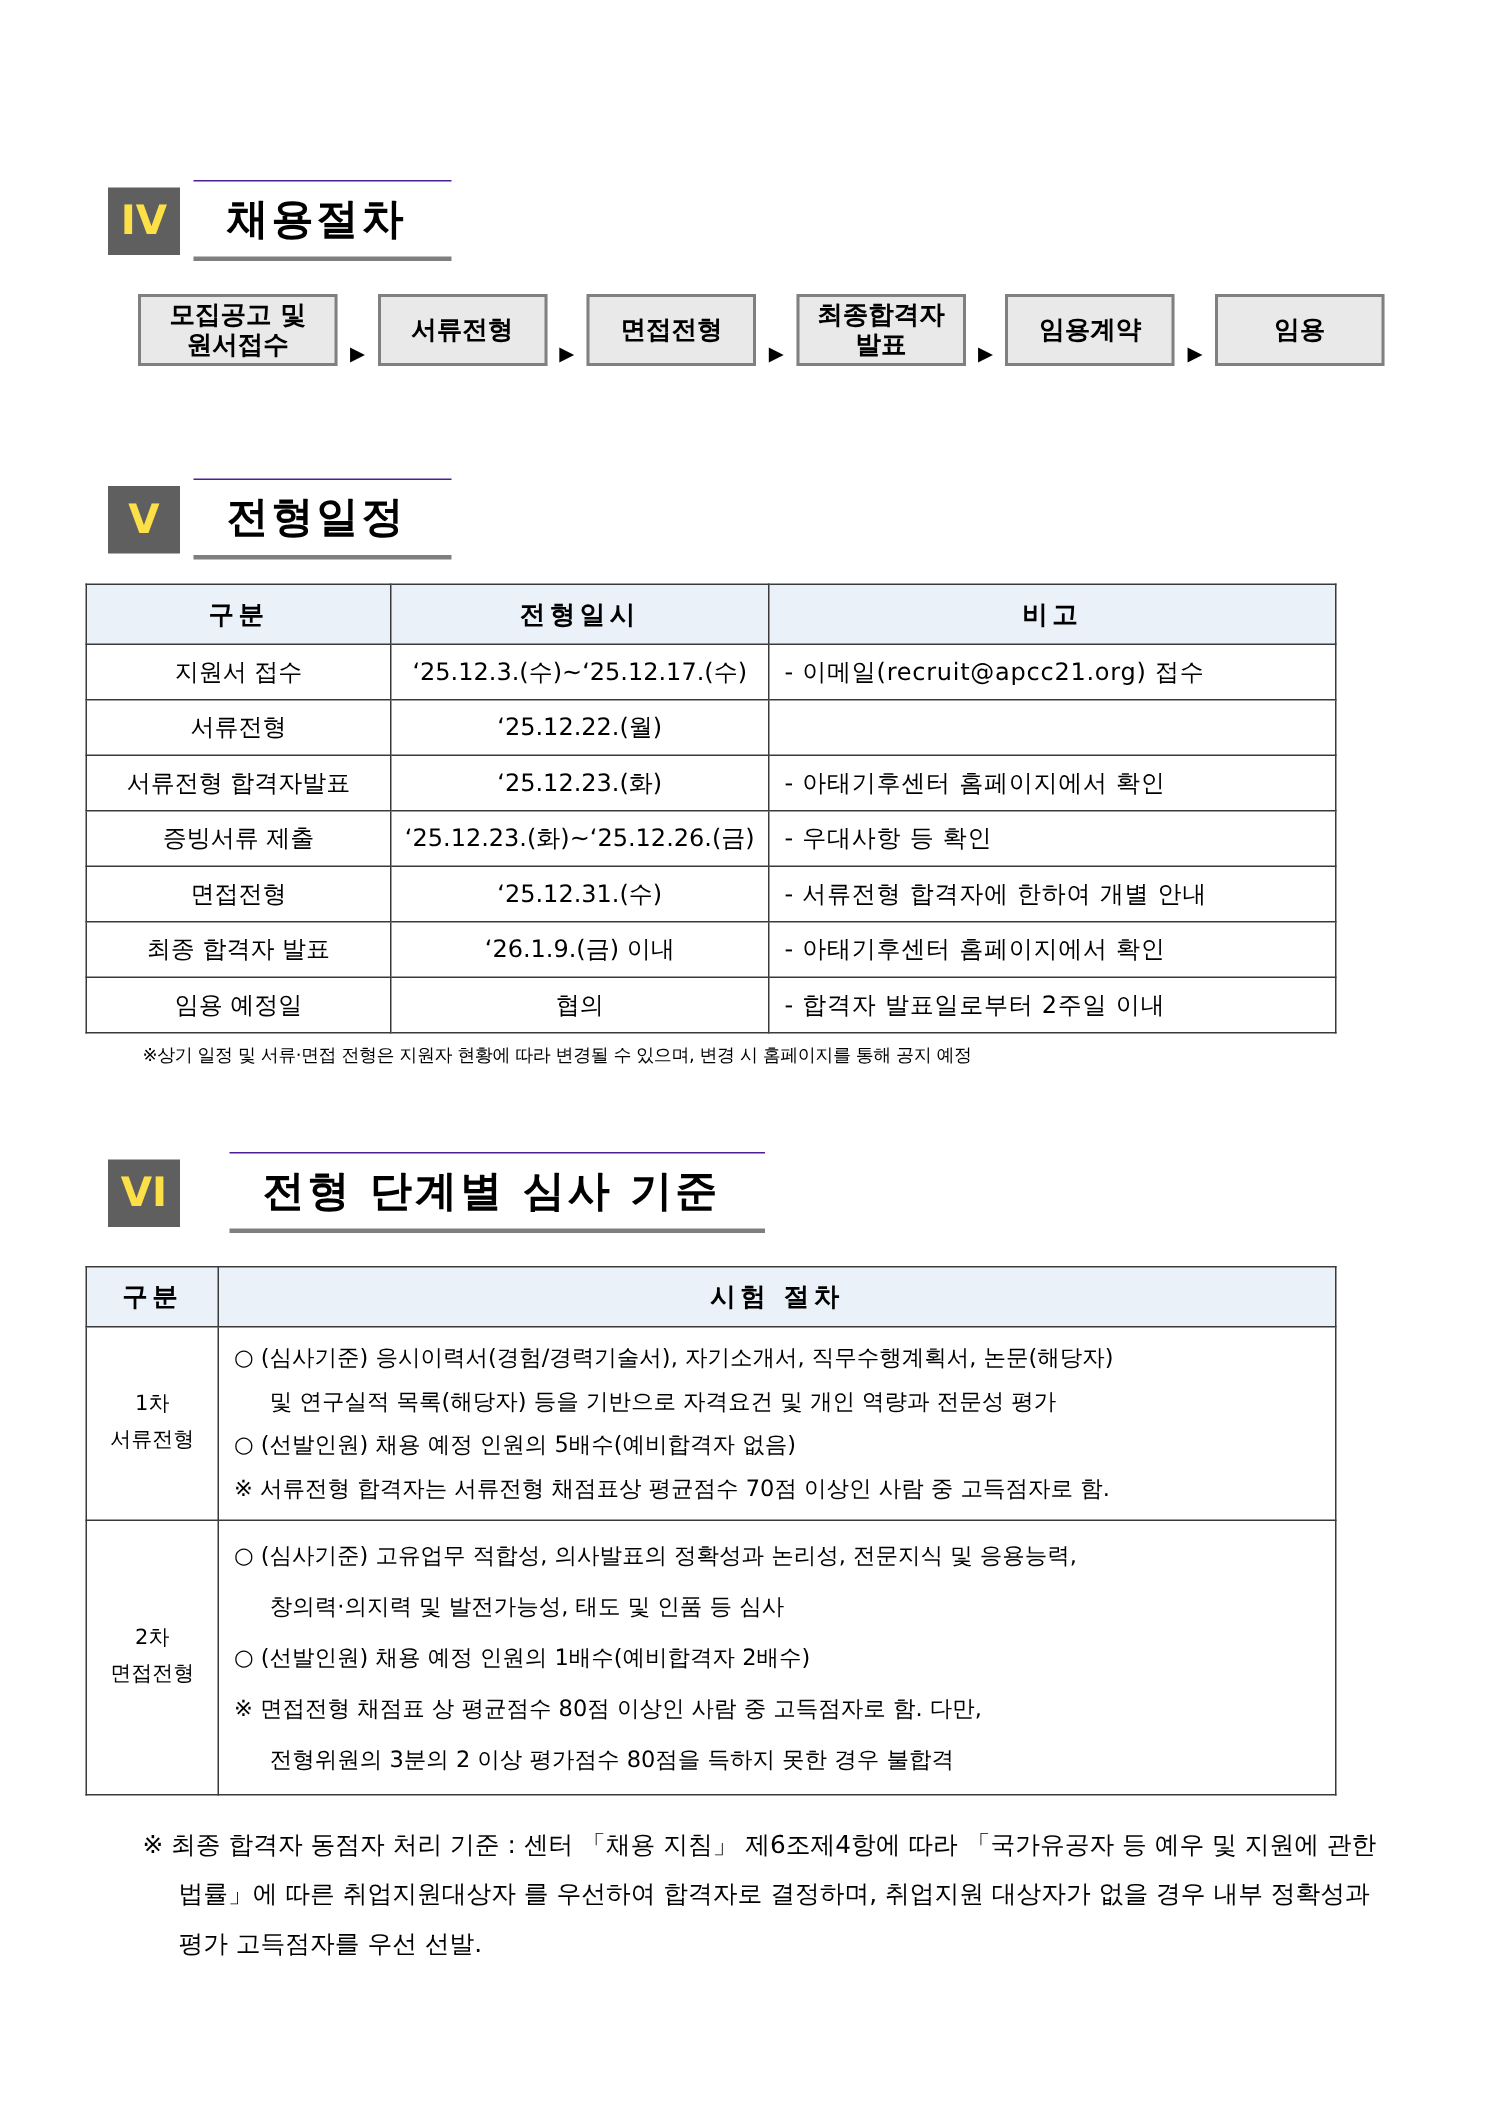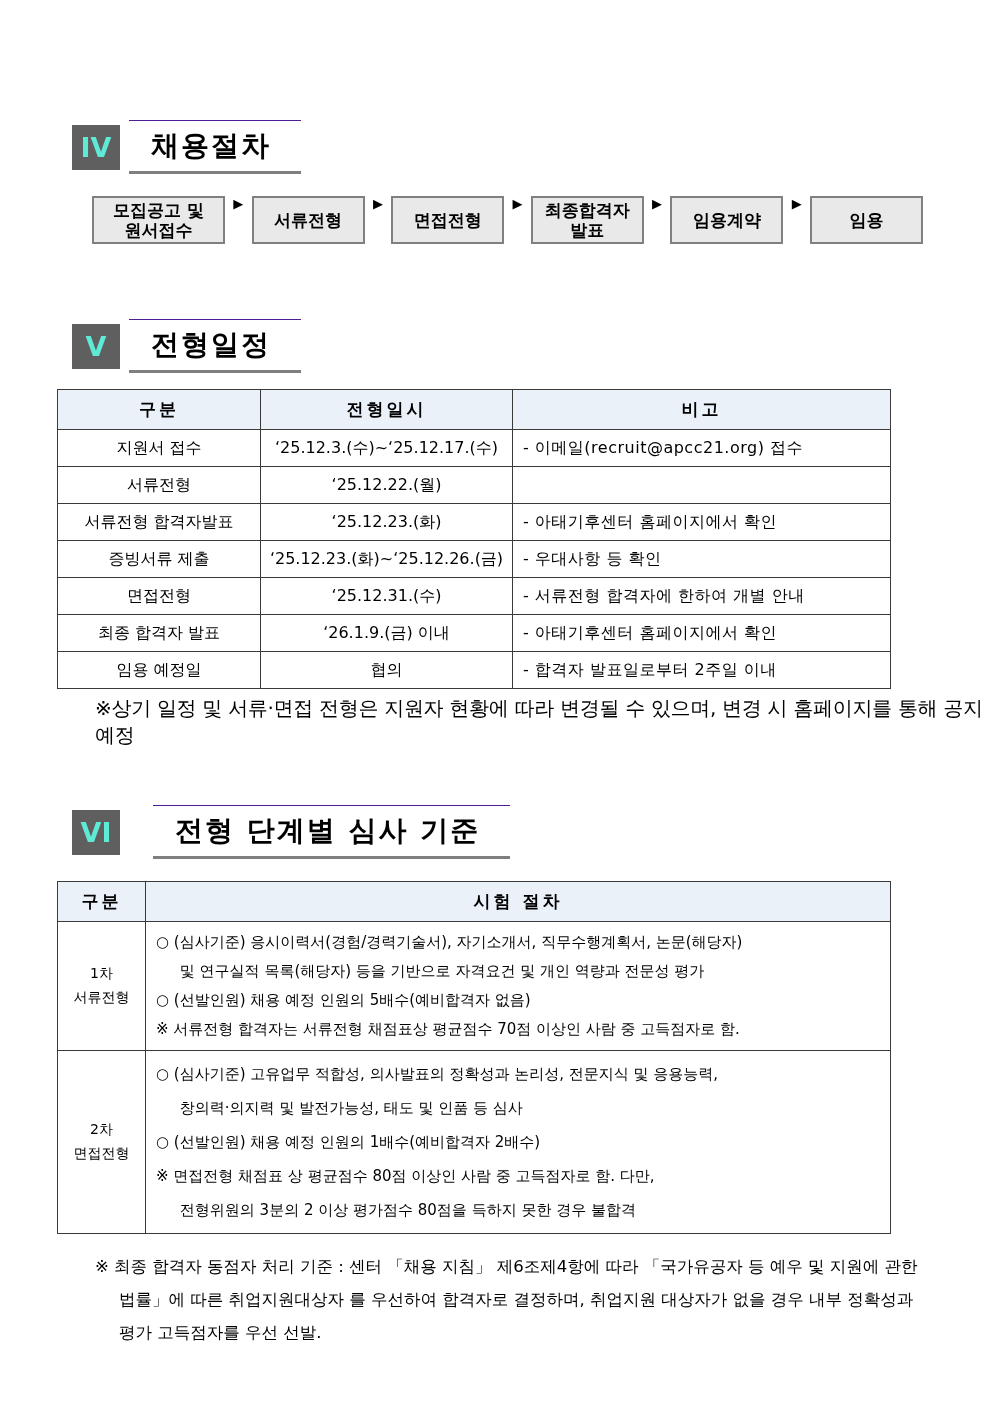--- a/index.html
+++ b/index.html
@@ -2,27 +2,27 @@
 <html><head>
 <meta charset="utf-8">
 <style>
   * { margin:0; padding:0; box-sizing:border-box; }
   html,body { background:#ffffff; }
   body { font-family:"DejaVu Sans","Liberation Sans",sans-serif; color:#000; }
   .page { position:relative; width:992px; height:1403px; background:#ffffff; overflow:hidden; padding-top:120px; }
 
   
   .sec-header { display:flex; align-items:center; margin-left:72px; }
-  .badge { min-width:48px; height:45px; background:#5f5f5f; color:#5eead4; font-weight:bold;
+  .badge { min-width:48px; height:45px; background:#5f5f5f; color:#fde047; font-weight:bold;
            font-size:27px; display:flex; align-items:center; justify-content:center; padding:0 6px; }
   .sec-title { margin-left:9px; border-top:1px solid #4c1d95; border-bottom:3px solid #7f7f7f;
                padding:6px 30px 6px 22px; font-size:28px; font-weight:bold; letter-spacing:2px; }
 
   
-  .flow { display:flex; align-items:flex-start; justify-content:space-between;
+  .flow { display:flex; align-items:flex-end; justify-content:space-between;
           margin:22px 0 0 92px; width:831px; }
   .flow-box { background:#e9e9e9; border:2px solid #808080; height:48px; width:113px;
               display:flex; align-items:center; justify-content:center; text-align:center;
               font-weight:bold; font-size:17px; line-height:1.2; white-space:pre-line; }
   .flow-box.wide { width:133px; }
   .flow-arrow { font-size:13px; color:#000; flex:0 0 auto; }
 
   
   table { border-collapse:collapse; margin-left:57px; table-layout:fixed; }
   .t1 { width:833px; }
@@ -33,21 +33,21 @@
   .t1 td.left { text-align:left; padding-left:10px; letter-spacing:0.5px; }
   .t1 col.c1 { width:203px; } .t1 col.c2 { width:252px; } .t1 col.c3 { width:378px; }
   .t2 col.c1 { width:88px; }  .t2 col.c2 { width:745px; }
   .t2 td.stage { text-align:center; white-space:pre-line; font-size:14px; line-height:1.7; }
   .t2 td.proc { padding:6px 8px 6px 10px; vertical-align:middle; }
   .t2 td.proc .line { white-space:pre-wrap; font-size:15px; }
   .t2 tr.r1 td { height:119px; } .t2 tr.r1 .line { line-height:29px; }
   .t2 tr.r2 td { height:176px; } .t2 tr.r2 .line { line-height:34px; }
 
   
-  .fn1 { margin:6px 0 0 95px; font-size:20px; letter-spacing:-0.3px; }
+  .fn1 { margin:6px 0 0 95px; font-size:12px; letter-spacing:-0.3px; }
   .fn2 { margin:16px 40px 0 95px; font-size:16.5px; }
   .fn2 .fn-line { white-space:pre-wrap; line-height:33px; }
   .fn2 .fn-line.cont { padding-left:24px; }
 
   .mt-sec5 { margin-top:75px; }
   .mt-table1 { margin-top:16px; }
   .mt-sec6 { margin-top:56px;gap:24px; }
   .mt-table2 { margin-top:22px; }
 </style>
 </head>

